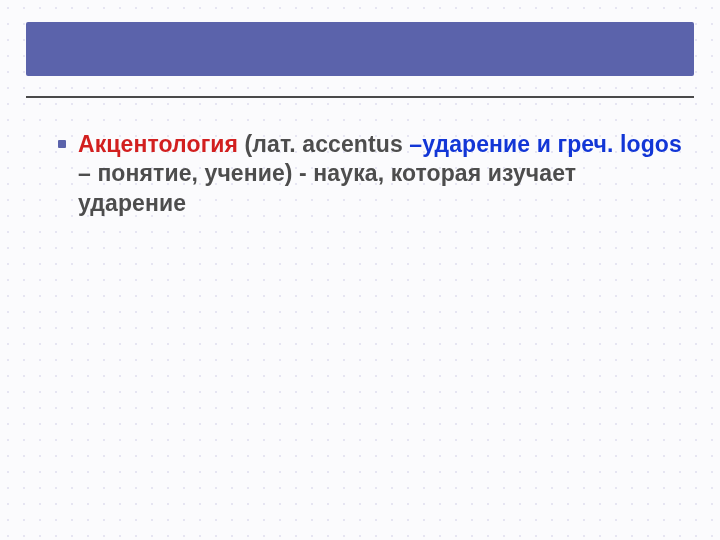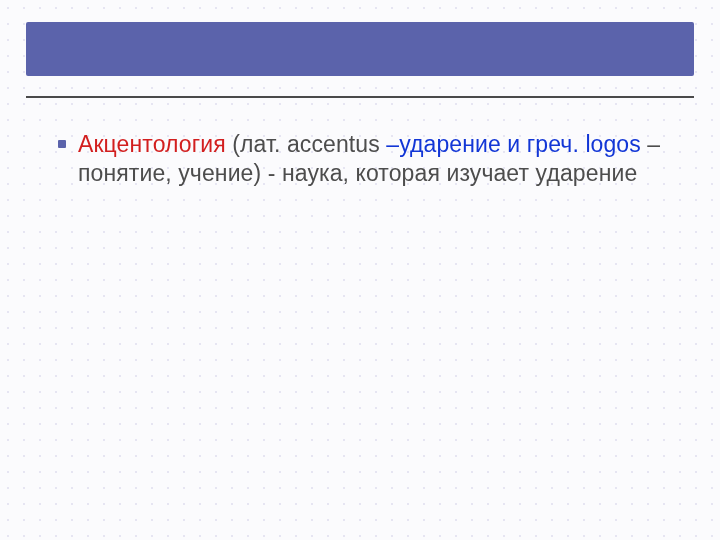--- a/index.html
+++ b/index.html
@@ -65,21 +65,21 @@
     height: 8px;
     margin-top: 10px;
     background: #5b63ab;
     border-radius: 1px;
   }
 
   .bullet-text {
     flex: 1;
     font-size: 23px;
     line-height: 1.28;
-    font-weight: 400;
+    font-weight: 700;
     color: #4d4d4d;
     letter-spacing: 0.1px;
   }
 
   .c-red  { color: #d21f1f; }
   .c-blue { color: #1236d6; }
   .c-gray { color: #4d4d4d; }
 </style>
 </head>
 <body>

